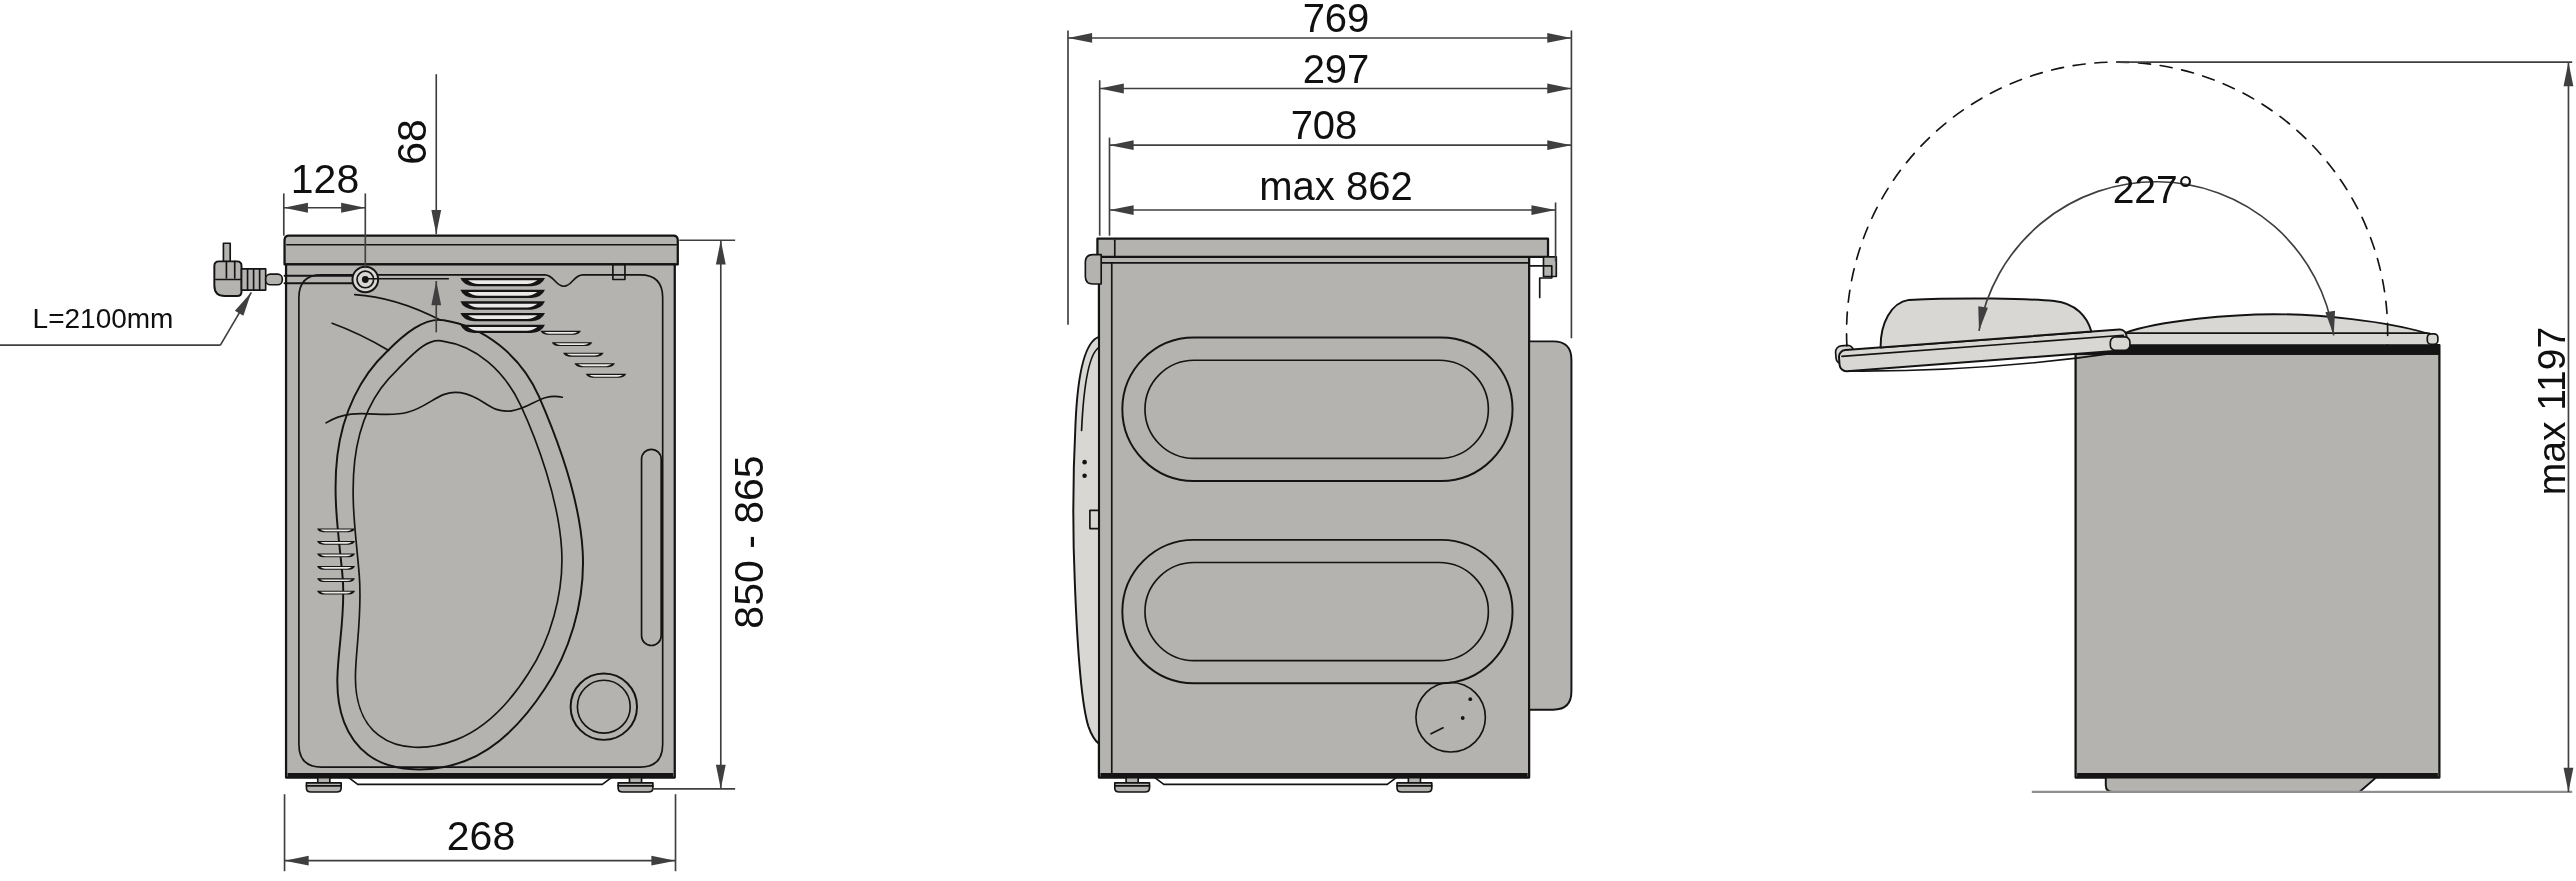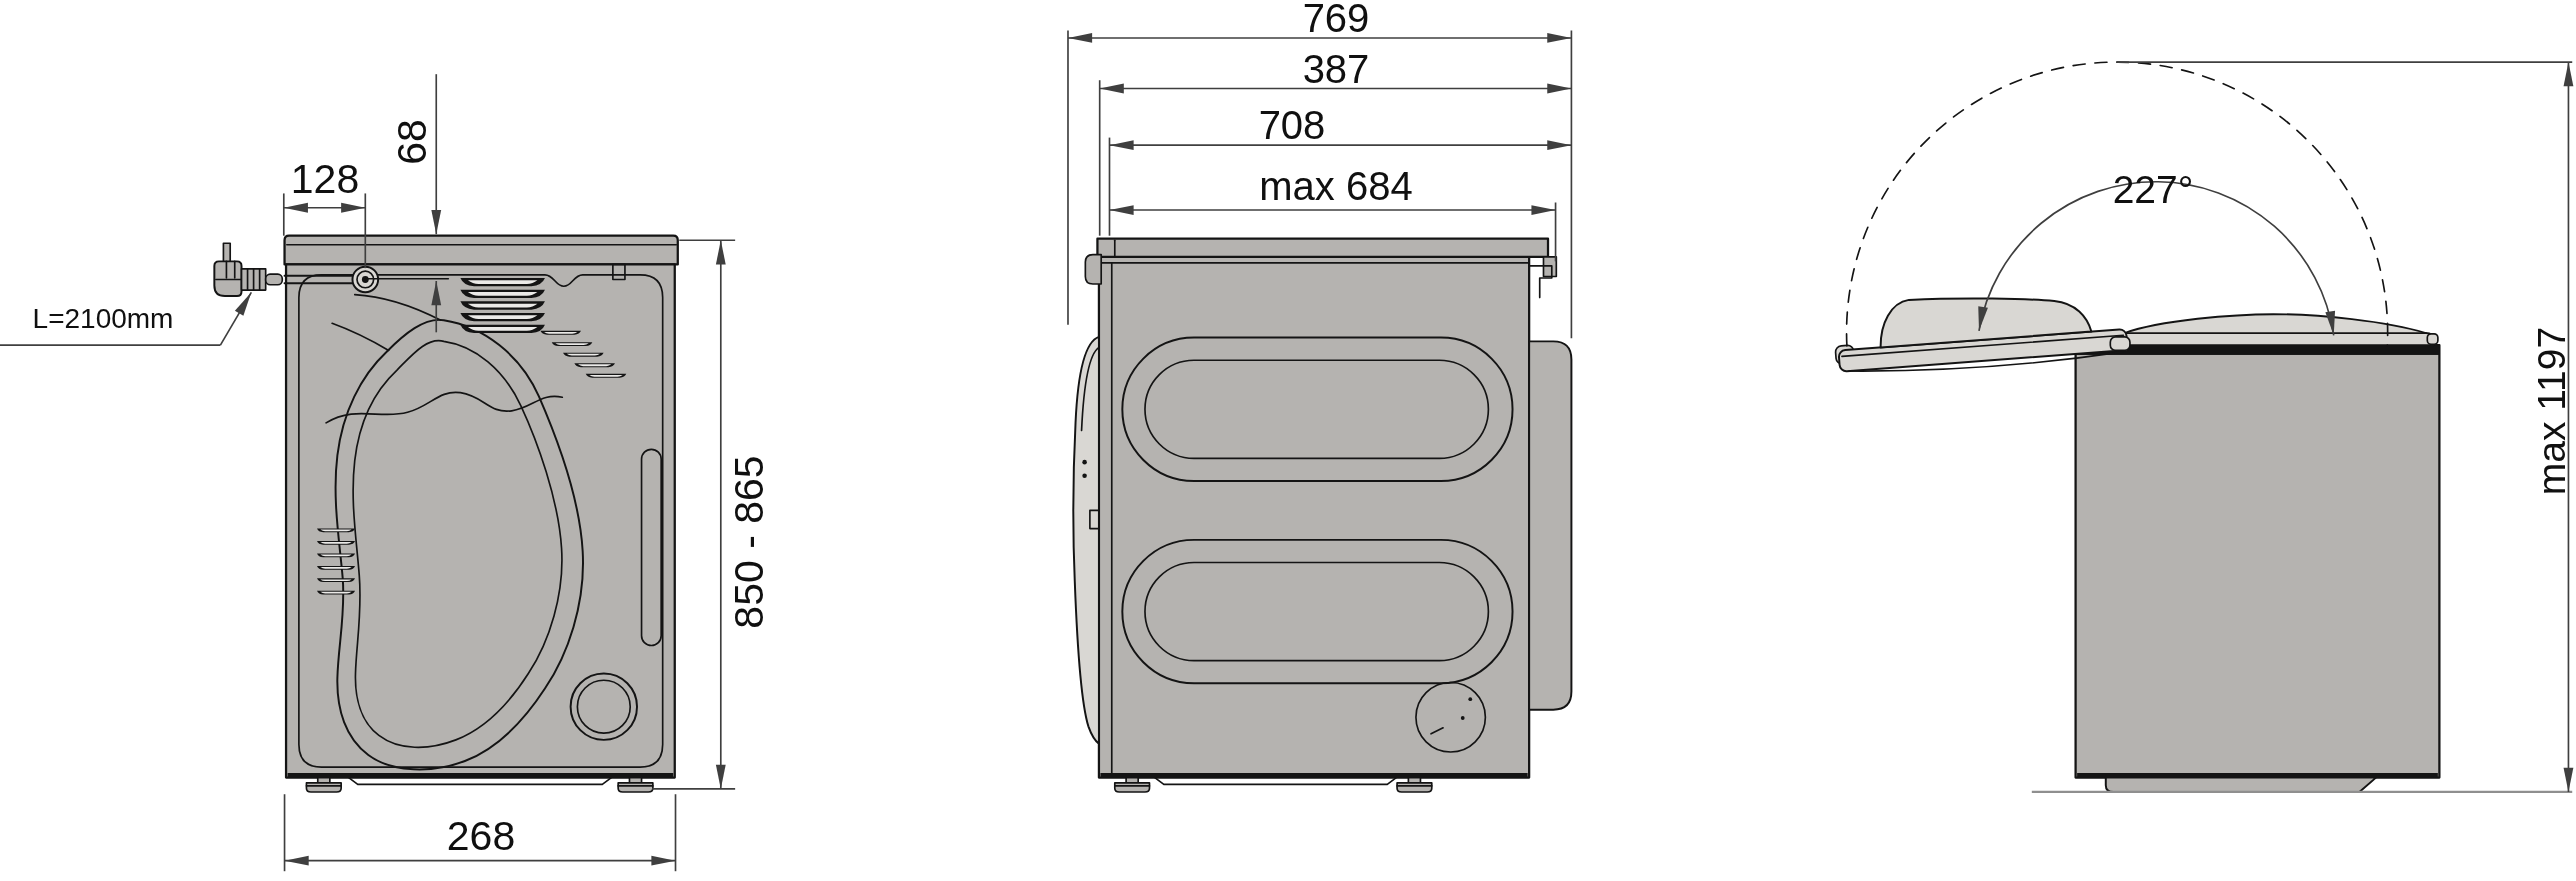--- a/index.html
+++ b/index.html
@@ -235,21 +235,21 @@
   </g>
 </svg>
 
 <div class="lbl f54" style="left:325px;top:179px">128</div>
 <div class="lbl rot f54" style="left:412px;top:142px">68</div>
 <div class="lbl f50" style="left:103px;top:319px">L=2100mm</div>
 <div class="lbl rot f54" style="left:749px;top:542px">850 - 865</div>
 <div class="lbl f54" style="left:481px;top:836px">268</div>
 
 <div class="lbl f46" style="left:1336px;top:18px">769</div>
-<div class="lbl f46" style="left:1336px;top:69px">387</div>
-<div class="lbl f46" style="left:1292px;top:125px">708</div>
-<div class="lbl f46" style="left:1336px;top:186px">max 684</div>
+<div class="lbl f46" style="left:1336px;top:69px">297</div>
+<div class="lbl f46" style="left:1324px;top:125px">708</div>
+<div class="lbl f46" style="left:1336px;top:186px">max 862</div>
 
 <div class="lbl f52" style="left:2153px;top:189px">227°</div>
 <div class="lbl rot f52" style="left:2551px;top:411px">max 1197</div>
 
 </div>
 
 
 </body></html>

